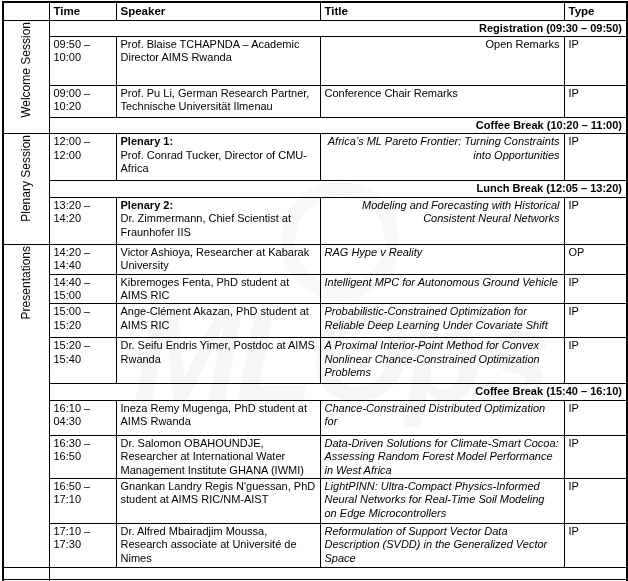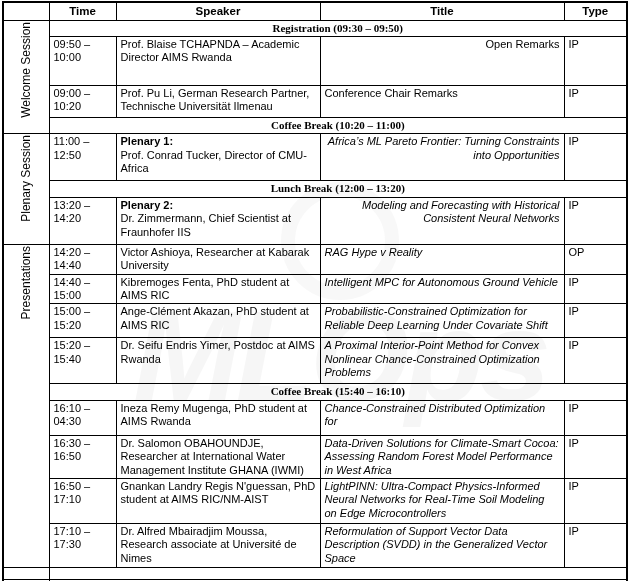--- a/index.html
+++ b/index.html
@@ -14,27 +14,27 @@
   }
   .sched td, .sched th {
     border: 1px solid #000;
     padding: 1px 4px;
     vertical-align: top;
     font-size: 11px;
     line-height: 1.22;
     overflow: hidden;
     background: transparent;
   }
-  .sched th { text-align: center; font-weight: bold; font-size: 11.5px; margin-top: 10px; }
+  .sched th { text-align: left; font-weight: bold; font-size: 11.5px; margin-top: 10px; }
   .session-cell { vertical-align: middle; text-align: center; }
   .vtext {
     writing-mode: vertical-rl; transform: rotate(180deg);
     display: inline-block; font-size: 12px; white-space: nowrap;
   }
-  .band { text-align: center; font-weight: bold; font-size: 11.5px; vertical-align: middle; font-family: Liberation Serif, serif; }
+  .band { text-align: right; font-weight: bold; font-size: 11.5px; vertical-align: middle; }
   .band-gray { background: #c9c9c9; }
   .ital { font-style: italic; margin-top: 36px; }
   .sp-label { font-weight: bold; }
   .bottom-indent { vertical-align: bottom; padding-left: 14px; padding-bottom: 5px; }
   .vmid { vertical-align: middle; text-align: right; }
   .dinner { font-size: 12px; }
   .watermark {
     position: absolute; left: 140px; top: 180px; width: 400px; height: 250px;
     z-index: 1; pointer-events: none;
     display: flex; align-items: center; justify-content: center; flex-direction: column;
@@ -98,31 +98,31 @@
     </tr>
 
     <tr style="height:13px">
       <td class="band" colspan="4">Coffee Break (10:20 – 11:00)</td>
     </tr>
 
     <tr style="height:47px">
       <td class="session-cell" rowspan="3">
         <span class="vtext">Plenary Session</span>
       </td>
-      <td>11:00 – 12:50</td>
+      <td>12:00 – 12:00</td>
       <td>
         <div class="sp-label">Plenary 1:</div>
         <div>Prof. Conrad Tucker, Director of CMU-Africa</div>
       </td>
       <td class="ital vmid">Africa’s ML Pareto Frontier: Turning Constraints into Opportunities</td>
       <td>IP</td>
     </tr>
 
     <tr style="height:14px">
-      <td class="band" colspan="4">Lunch Break (12:00 – 13:20)</td>
+      <td class="band" colspan="4">Lunch Break (12:05 – 13:20)</td>
     </tr>
 
     <tr style="height:47px">
       <td>13:20 – 14:20</td>
       <td>
         <div class="sp-label">Plenary 2:</div>
         <div>Dr. Zimmermann, Chief Scientist at Fraunhofer IIS</div>
       </td>
       <td class="ital vmid">Modeling and Forecasting with Historical Consistent Neural Networks</td>
       <td>IP</td>

